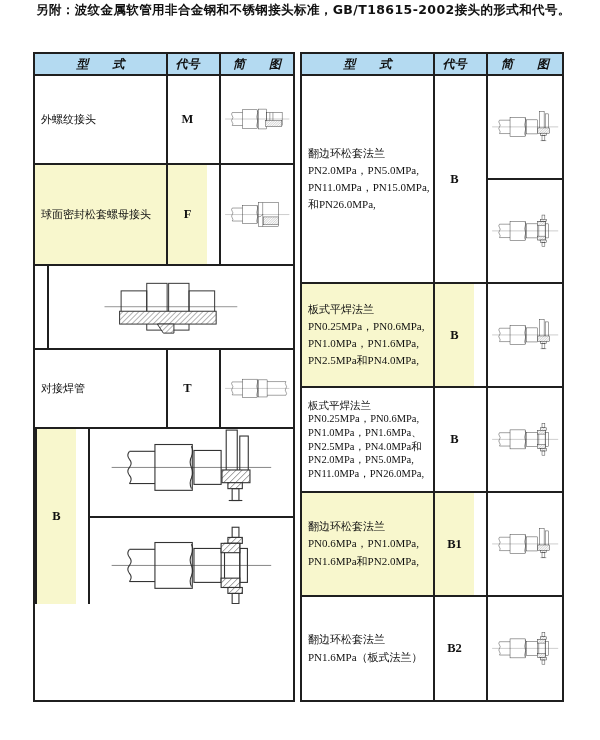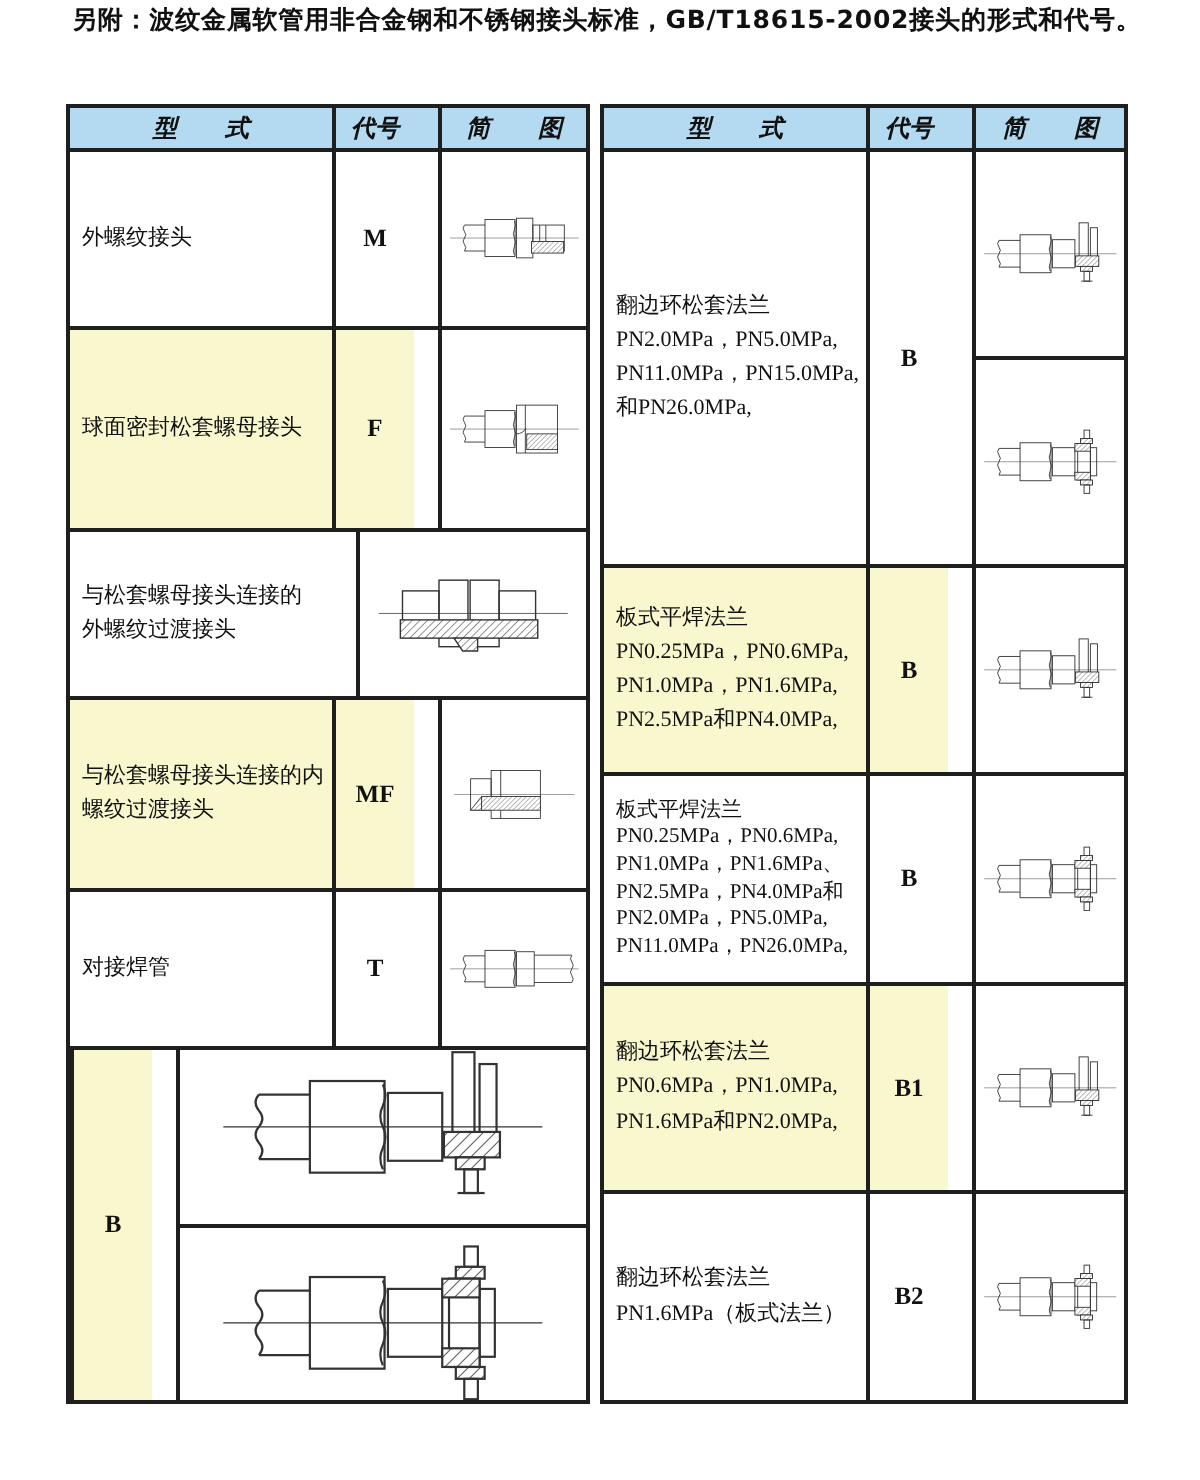--- a/index.html
+++ b/index.html
@@ -98,22 +98,20 @@
                 <rect x="103" y="15" width="60" height="70"></rect>
                 <line x1="116" y1="15" x2="116" y2="85"></line>
                 <path d="M103,57 q9,0 14,-8"></path>
                 <rect x="118" y="57" width="45" height="23" fill="url(#h2)"></rect>
               </g>
             </svg>
           </div>
       </div>
 
       <div class="row h84">
-        <div class="cell c-type">与松套螺母接头连接的
-外螺纹过渡接头</div>
         <div class="cell c-sketch">
             <svg class="fitsvg" viewBox="0 0 200 100" preserveAspectRatio="xMidYMid meet">
               <defs>
                 <pattern id="h3" width="5" height="5" patternUnits="userSpaceOnUse" patternTransform="rotate(45)">
                   <rect width="5" height="5" fill="#ffffff"></rect>
                   <line x1="0" y1="0" x2="0" y2="5" stroke="#555" stroke-width="1.2"></line>
                 </pattern>
               </defs>
               <g fill="none" stroke="#333333" stroke-width="1.3">
                 <line x1="12" y1="50" x2="188" y2="50" stroke-width="0.7"></line>
@@ -121,43 +119,20 @@
                 <rect x="68" y="19" width="27" height="62"></rect>
                 <rect x="97" y="19" width="27" height="62"></rect>
                 <rect x="124" y="29" width="34" height="42"></rect>
                 <rect x="32" y="56" width="128" height="17" fill="url(#h3)"></rect>
                 <path d="M82,73 l8,12 h14 l0,-12 z" fill="url(#h3)"></path>
               </g>
             </svg>
           </div>
       </div>
 
-      <div class="row h96 hl">
-        <div class="cell c-type">与松套螺母接头连接的内
-螺纹过渡接头</div>
-        <div class="cell c-code">MF</div>
-        <div class="cell c-sketch">
-            <svg class="fitsvg" viewBox="0 0 200 100" preserveAspectRatio="xMidYMid meet">
-              <defs>
-                <pattern id="h4" width="5" height="5" patternUnits="userSpaceOnUse" patternTransform="rotate(45)">
-                  <rect width="5" height="5" fill="#ffffff"></rect>
-                  <line x1="0" y1="0" x2="0" y2="5" stroke="#555" stroke-width="1.2"></line>
-                </pattern>
-              </defs>
-              <g fill="none" stroke="#333333" stroke-width="1.3">
-                <line x1="12" y1="50" x2="188" y2="50" stroke-width="0.7"></line>
-                <rect x="36" y="27" width="30" height="46"></rect>
-                <rect x="66" y="15" width="72" height="70"></rect>
-                <line x1="80" y1="15" x2="80" y2="85"></line>
-                <rect x="52" y="53" width="86" height="20" fill="url(#h4)"></rect>
-                <path d="M52,53 l-16,20 h16 z" fill="url(#h4)"></path>
-              </g>
-            </svg>
-          </div>
-      </div>
 
       <div class="row h79">
         <div class="cell c-type">对接焊管</div>
         <div class="cell c-code">T</div>
         <div class="cell c-sketch">
             <svg class="fitsvg" viewBox="0 0 200 100" preserveAspectRatio="xMidYMid meet">
               <defs>
                 <pattern id="h5" width="5" height="5" patternUnits="userSpaceOnUse" patternTransform="rotate(45)">
                   <rect width="5" height="5" fill="#ffffff"></rect>
                   <line x1="0" y1="0" x2="0" y2="5" stroke="#555" stroke-width="1.2"></line>

